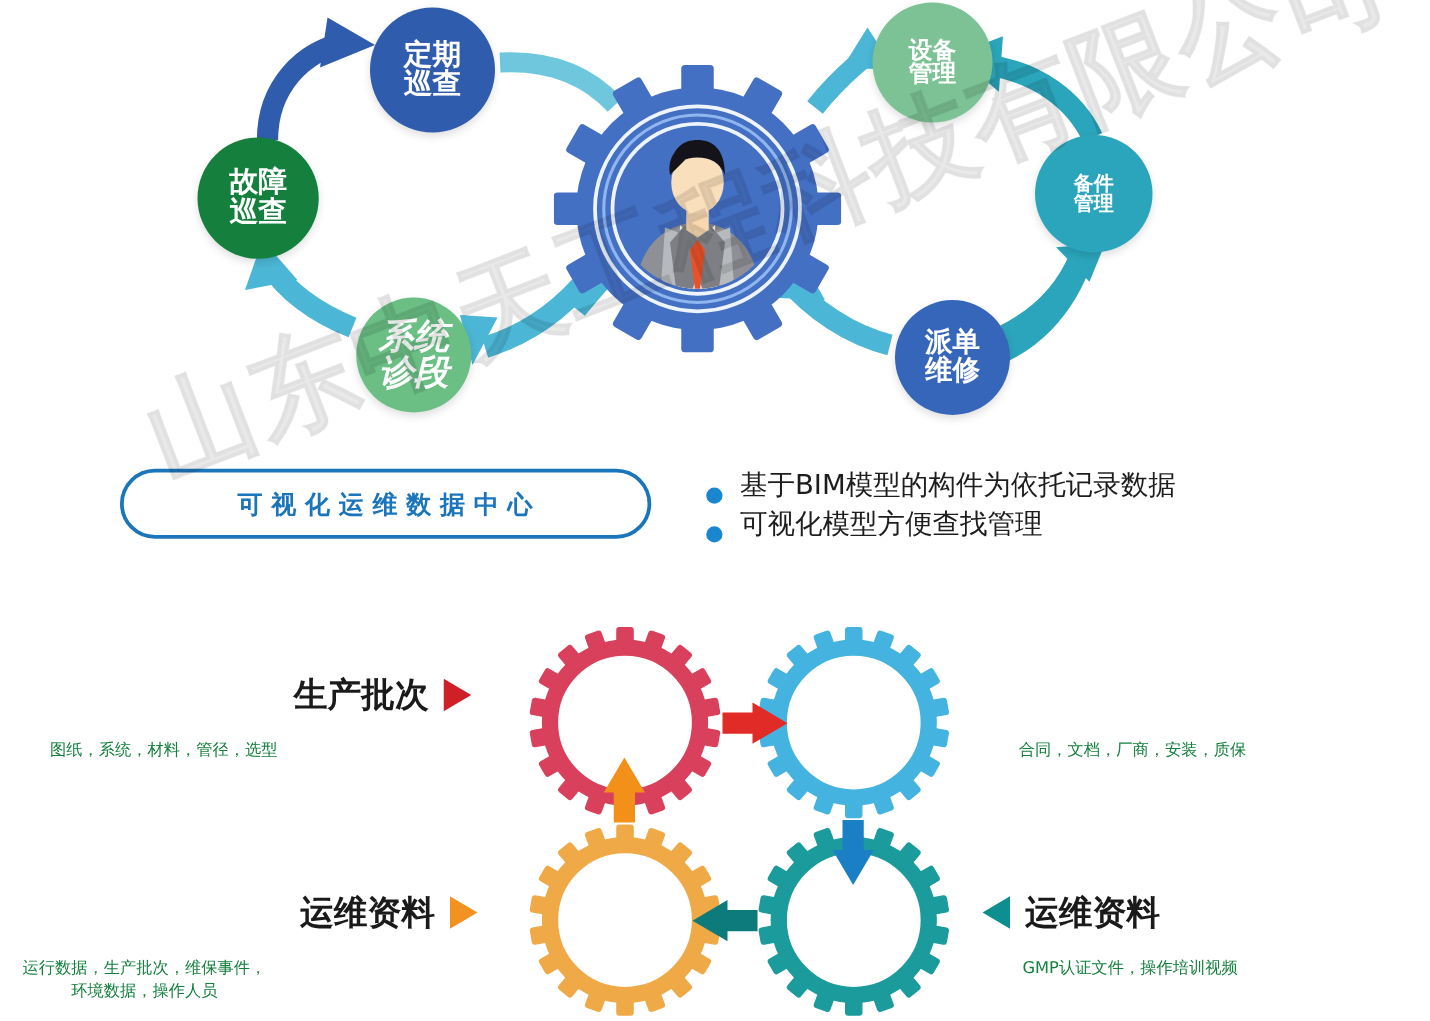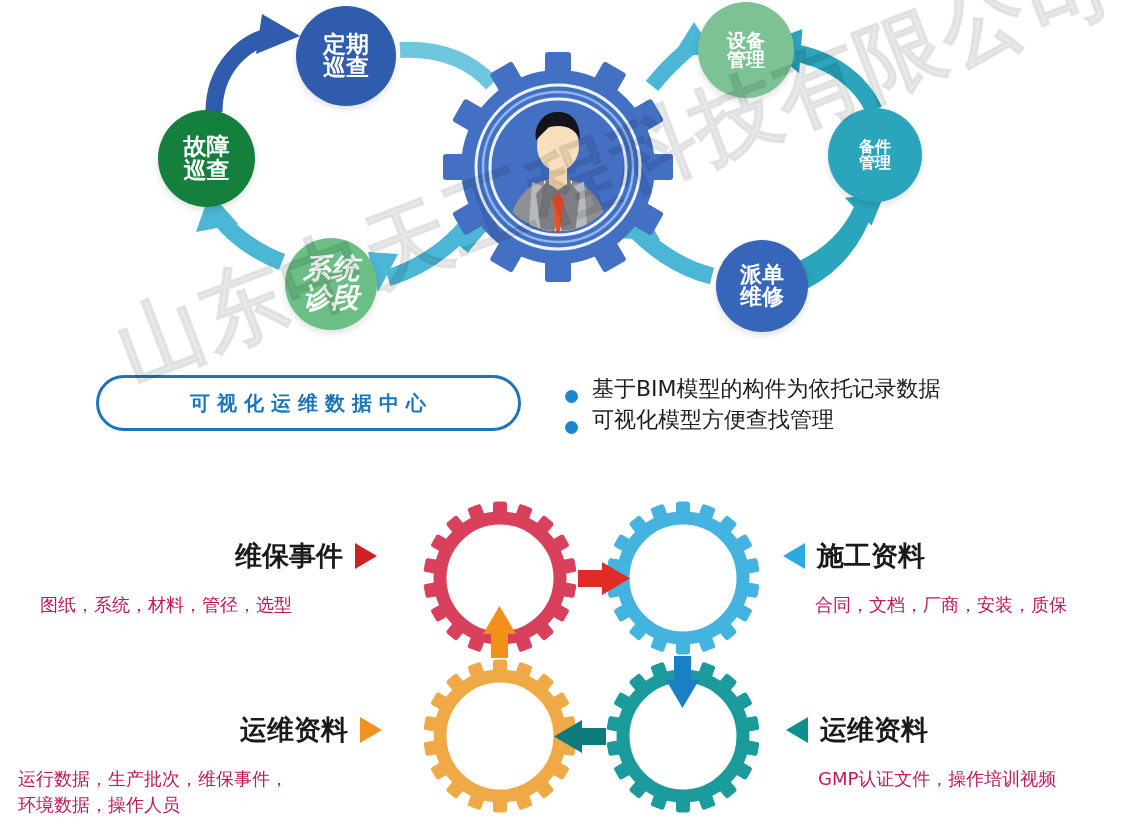--- a/index.html
+++ b/index.html
@@ -95,23 +95,24 @@
 
   .bim-label {
     position: absolute;
     display: flex; align-items: center;
     font-size: 27px; font-weight: 700; color: #1a1a1a;
     font-family: "DejaVu Sans", "Liberation Sans", sans-serif;
     white-space: nowrap;
   }
   .bim-sub {
     position: absolute;
-    font-size: 18px; color: #be185d; line-height: 1.45;
+    font-size: 13px; color: #15803d; line-height: 1.45;
     font-family: "DejaVu Sans", "Liberation Sans", sans-serif;
     white-space: pre-line;
+    text-align: center;
   }
 
   .tri { width: 0; height: 0; flex: 0 0 auto; }
   .tri-right { border-top: 13px solid transparent; border-bottom: 13px solid transparent; border-left: 22px solid currentColor; margin-left: 12px; }
   .tri-left  { border-top: 13px solid transparent; border-bottom: 13px solid transparent; border-right: 22px solid currentColor; margin-right: 12px; }
 
   #lbl-design   { left: 235px; top: 538px; }
   #sub-design   { left: 40px;  top: 592px; }
   #lbl-build    { left: 783px; top: 538px; }
   #sub-build    { left: 815px; top: 592px; }
@@ -331,29 +332,25 @@
 
       <g>
         <rect x="491" y="160" width="17" height="28" fill="#f39019"></rect>
         <polygon points="483,164 499.5,136 516,164" fill="#f39019"></polygon>
       </g>
     </svg>
 
   </div>
 
   <div class="bim-label" id="lbl-design" style="z-index:26;">
-    <span>维保事件</span>
+    <span>生产批次</span>
     <span class="tri tri-right" style="color:#cf2027;"></span>
   </div>
   <div class="bim-sub" id="sub-design" style="z-index:26;">图纸，系统，材料，管径，选型</div>
 
-  <div class="bim-label" id="lbl-build" style="z-index:26;">
-    <span class="tri tri-left" style="color:#29abe2;"></span>
-    <span>施工资料</span>
-  </div>
   <div class="bim-sub" id="sub-build" style="z-index:26;">合同，文档，厂商，安装，质保</div>
 
   <div class="bim-label" id="lbl-ops" style="z-index:26;">
     <span>运维资料</span>
     <span class="tri tri-right" style="color:#f29220;"></span>
   </div>
   <div class="bim-sub" id="sub-ops" style="z-index:26;">运行数据，生产批次，维保事件，
         环境数据，操作人员</div>
 
   <div class="bim-label" id="lbl-other" style="z-index:26;">

